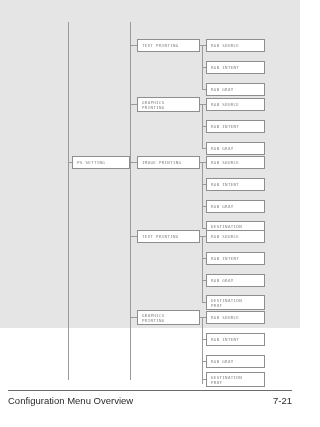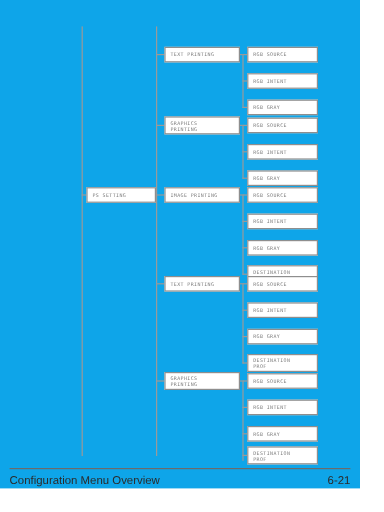--- a/index.html
+++ b/index.html
@@ -13,22 +13,22 @@
     position: relative;
     overflow: hidden;
     font-family: "Liberation Sans", sans-serif;
   }
 
   
   #page {
     position: absolute;
     left: 0; top: 0;
     width: 300px;
-    height: 407px;
-    background: #0ea5e9;
+    height: 328px;
+    background: #e5e5e5;
   }
 
   
   #diagram {
     position: absolute;
     left: 0; top: 0;
     width: 300px;
     height: 385px;
   }
 
@@ -210,16 +210,16 @@
     <div class="node l3" style="top:333px;">RGB INTENT</div>
     <div class="node l3" style="top:355px;">RGB GRAY</div>
     <div class="node l3 tall" style="top:372px;">DESTINATION
 PROF</div>
 
   </div>
 
   <div id="footer">
     <div id="footer-rule"></div>
     <div id="footer-title">Configuration Menu Overview</div>
-    <div id="footer-page">6-21</div>
+    <div id="footer-page">7-21</div>
   </div>
 
 </div>
 
 </body></html>

